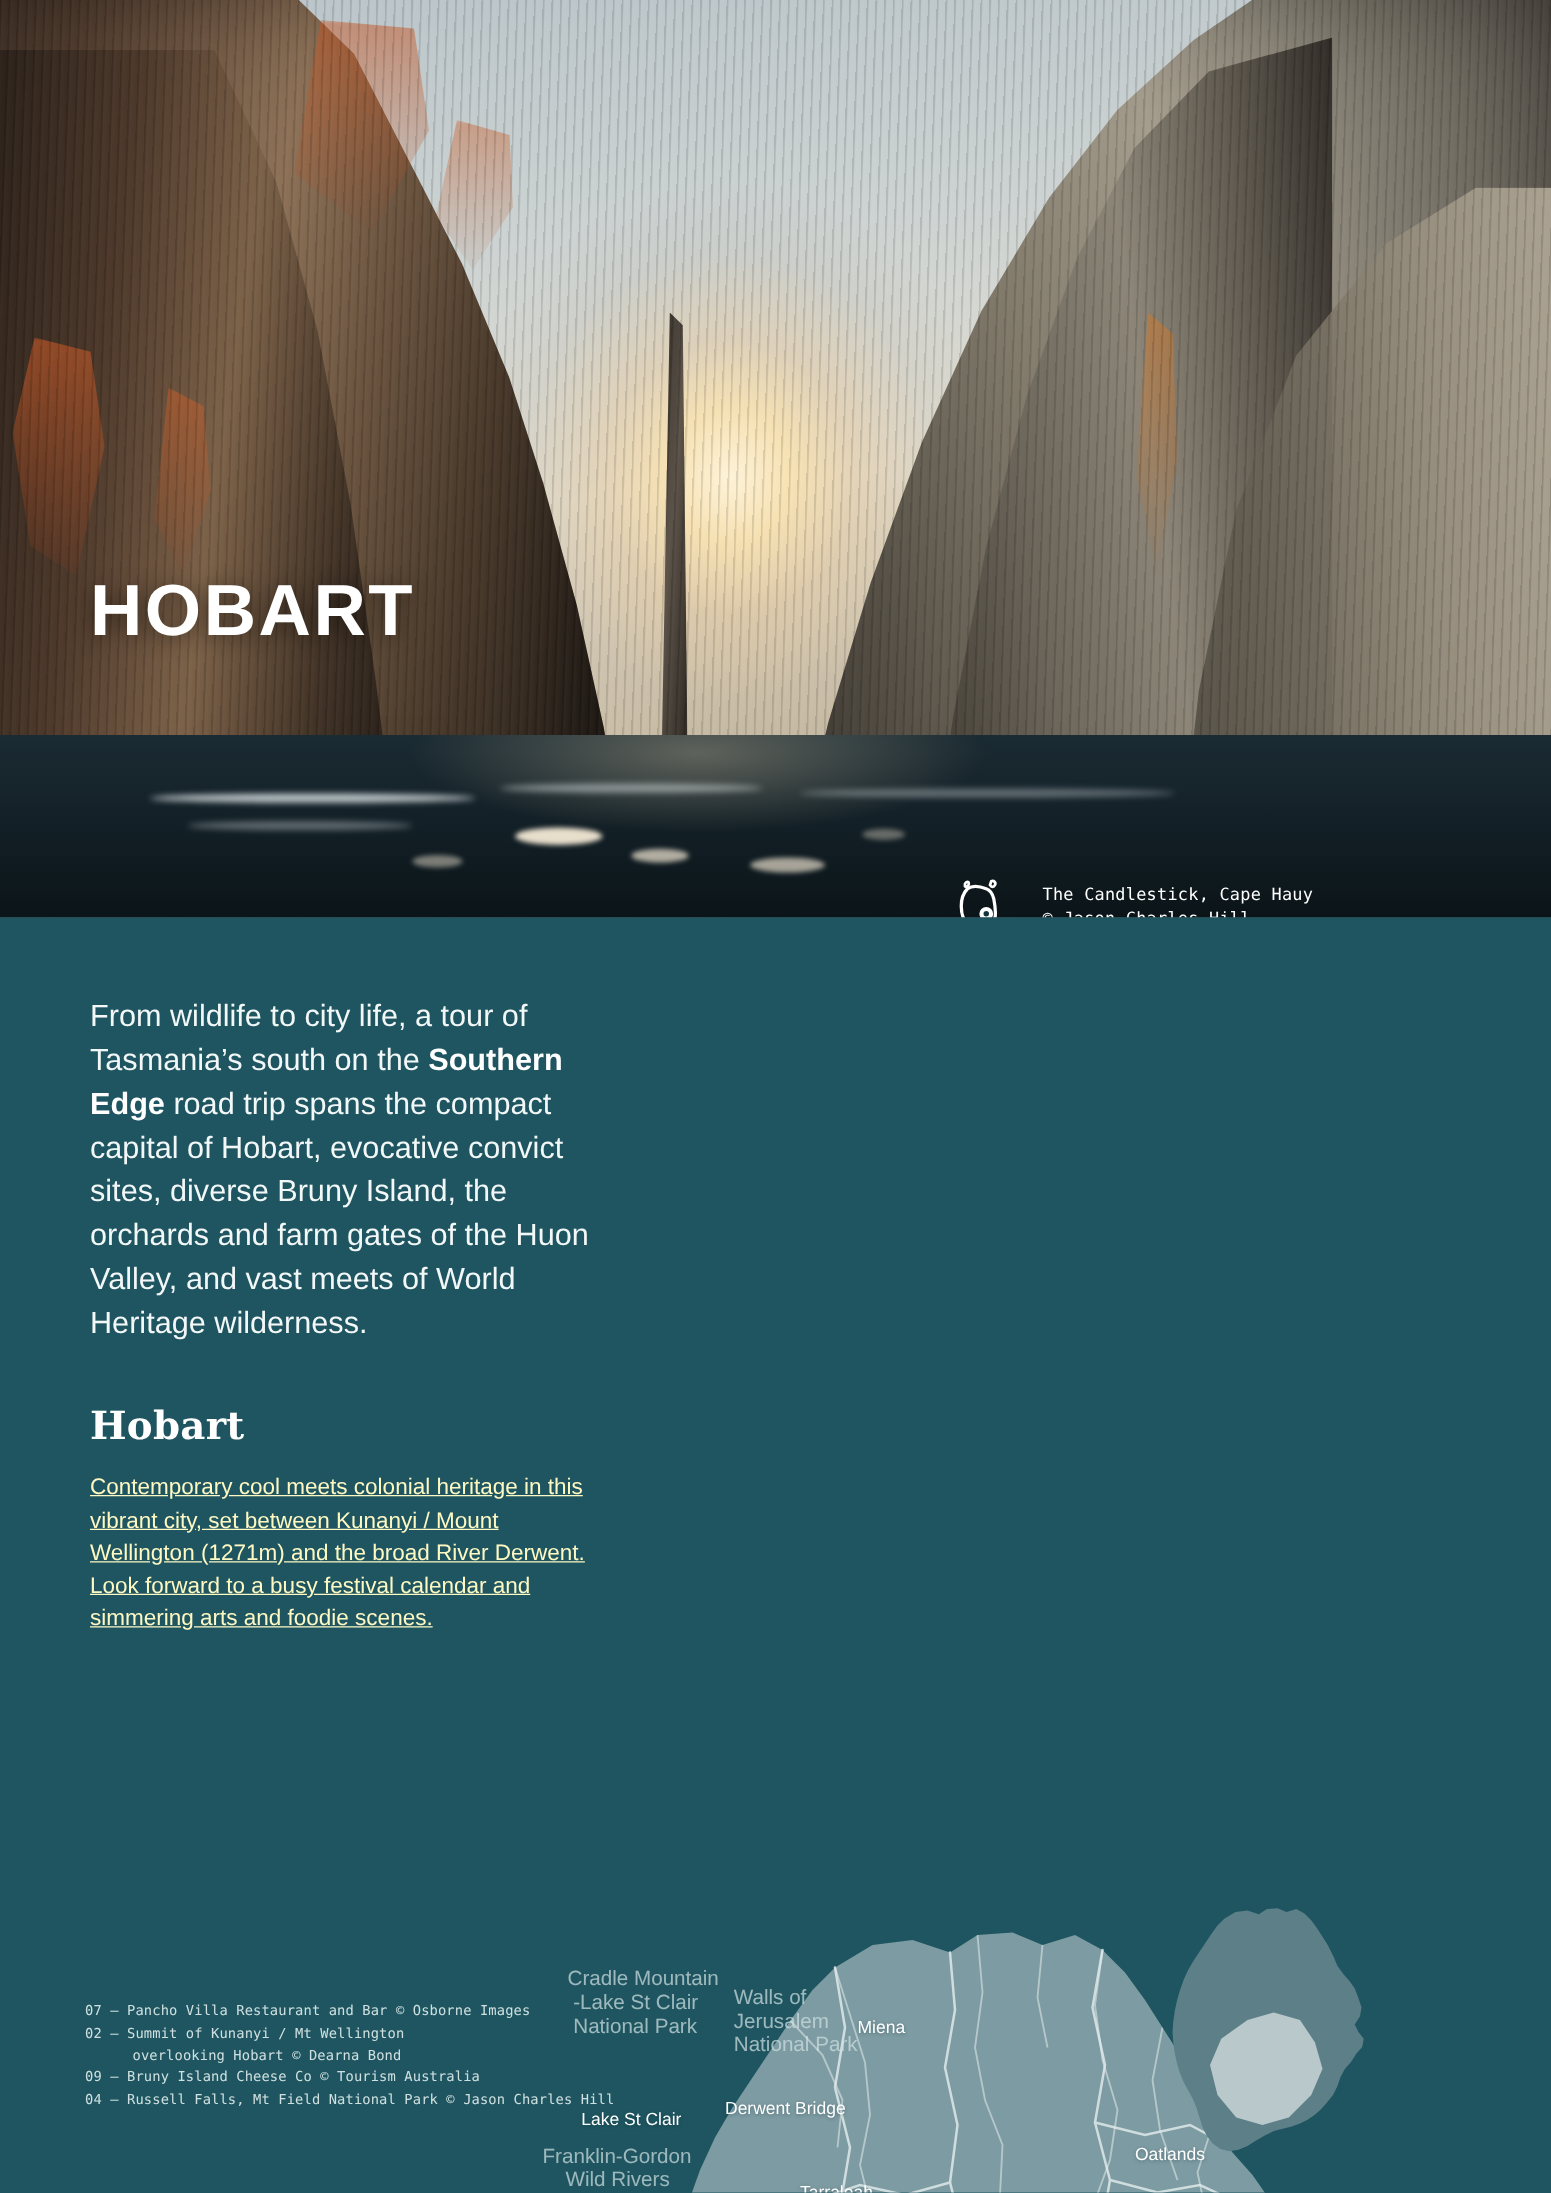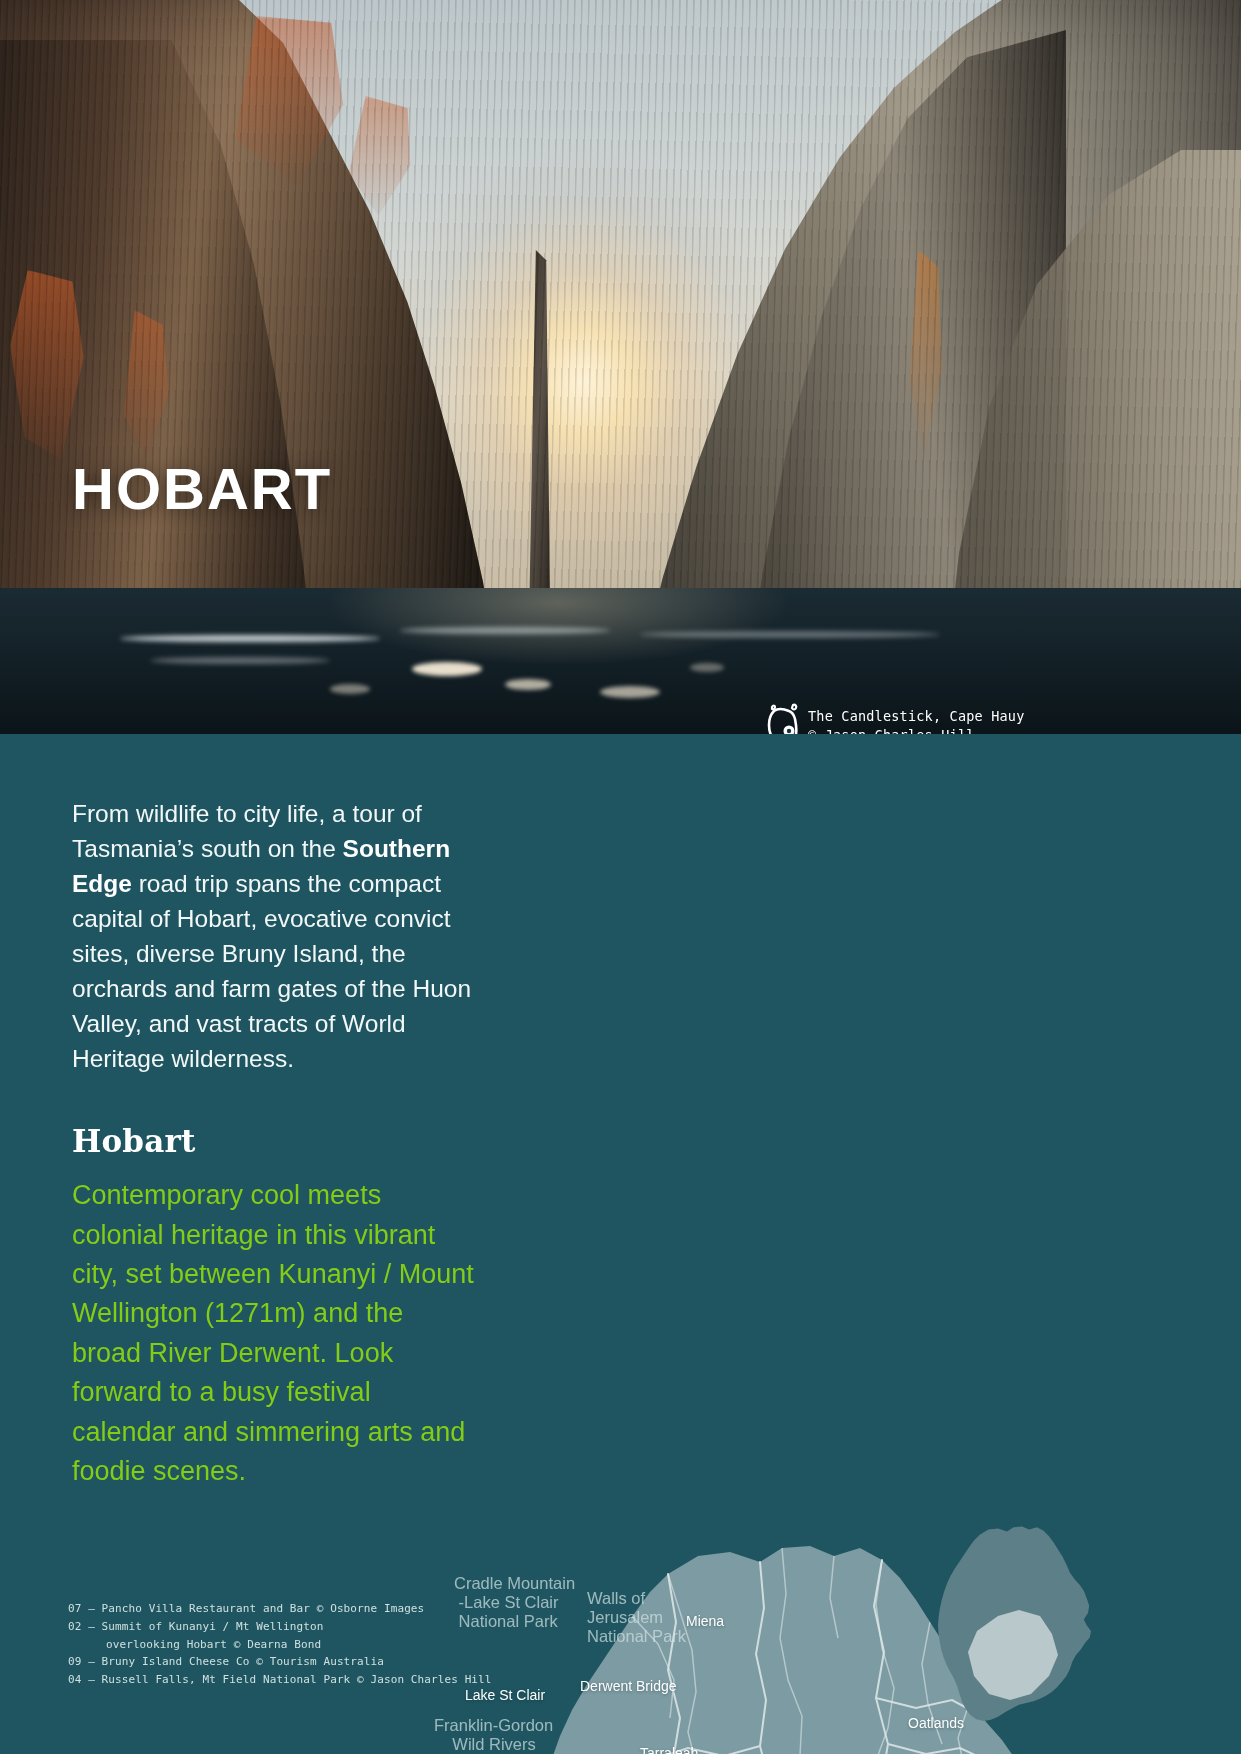--- a/index.html
+++ b/index.html
@@ -95,21 +95,21 @@
   .spark { position:absolute; border-radius:50%; background:rgba(255,243,222,.9); filter:blur(2px); }
 
   .hero-title {
     position:absolute; left:72px; top:452px;
     font-size:58px; font-weight:700; letter-spacing:2px; line-height:1.26;
     color:#ffffff; text-shadow:0 2px 18px rgba(0,0,0,.45);
   }
 
   .credit-block {
     position:absolute; left:762px; top:700px;
-    display:flex; align-items:center; gap:0;
+    display:flex; align-items:center; gap:26px;
   }
   .tas-icon svg { display:block; }
   .credit-text {
     font-family:"DejaVu Sans Mono", monospace;
     font-size:13.5px; line-height:1.42; color:#ffffff; letter-spacing:.2px;
   }
 
   
   .panel {
     position:absolute; left:0; top:734px; width:1241px; height:1020px;
@@ -119,21 +119,21 @@
   .copy { position:absolute; left:72px; top:62px; width:400px; }
   .intro {
     font-size:24.5px; line-height:1.43; color:#f2f7f7; font-weight:400;
   }
   .intro b { font-weight:700; color:#ffffff; }
   .sec-head {
     font-family:"DejaVu Serif", serif;
     font-size:31px; font-weight:700; color:#ffffff;
     margin-top:47px; margin-bottom:17px; letter-spacing:.2px;
   }
-  .sec-body { font-size:27px; line-height:1.46; color:#84cc16; width:404px; }
+  .sec-body { font-size:18px; line-height:1.46; color:#fef9c3; width:404px;text-decoration:underline; }
 
   .footnotes {
     position:absolute; left:68px; top:1662px;
     font-family:"DejaVu Sans Mono", monospace;
     font-size:11px; line-height:1.62; color:#cfe0e0; letter-spacing:.1px;
   }
   .footnotes .cont { padding-left:38px; }
 
   
   .map { position:absolute; left:430px; top:770px; width:790px; height:930px; }
@@ -193,21 +193,21 @@
     <span class="credit-text">
       <div>The Candlestick, Cape Hauy</div>
       <div>© Jason Charles Hill</div>
     </span>
   </div>
 </div>
 
 <div class="panel">
 
   <div class="copy">
-    <p class="intro"><span>From wildlife to city life, a tour of Tasmania’s south on the </span><b>Southern Edge</b><span> road trip spans the compact capital of Hobart, evocative convict sites, diverse Bruny Island, the orchards and farm gates of the Huon Valley, and vast tracts of World Heritage wilderness.</span></p>
+    <p class="intro"><span>From wildlife to city life, a tour of Tasmania’s south on the </span><b>Southern Edge</b><span> road trip spans the compact capital of Hobart, evocative convict sites, diverse Bruny Island, the orchards and farm gates of the Huon Valley, and vast meets of World Heritage wilderness.</span></p>
 
     <h2 class="sec-head">Hobart</h2>
     <p class="sec-body">Contemporary cool meets colonial heritage in this vibrant city, set between Kunanyi / Mount Wellington (1271m) and the broad River Derwent. Look forward to a busy festival calendar and simmering arts and foodie scenes.</p>
   </div>
 
   <div class="map">
     <svg width="790" height="930" viewBox="0 0 790 930">
       <defs>
         <clipPath id="tasClip">
           <path d="M238 70 L268 52 L300 48 L330 58 L352 44 L380 42 L404 52 L430 44 L452 56 L470 74

